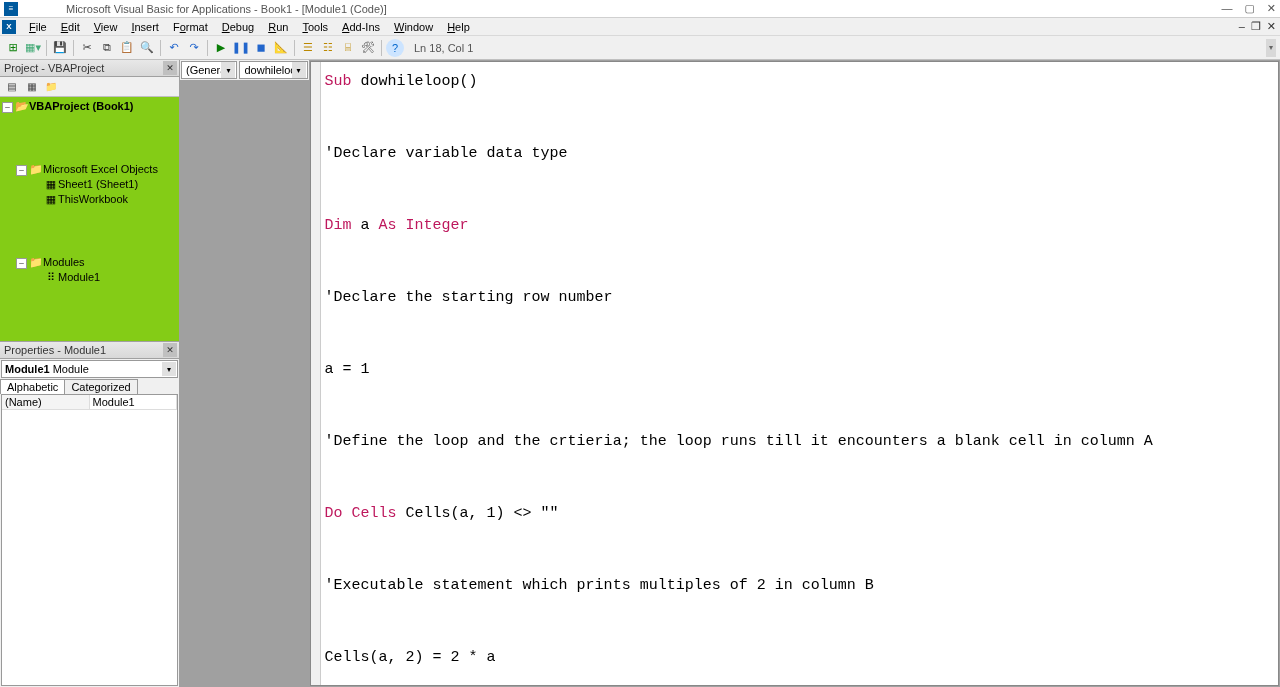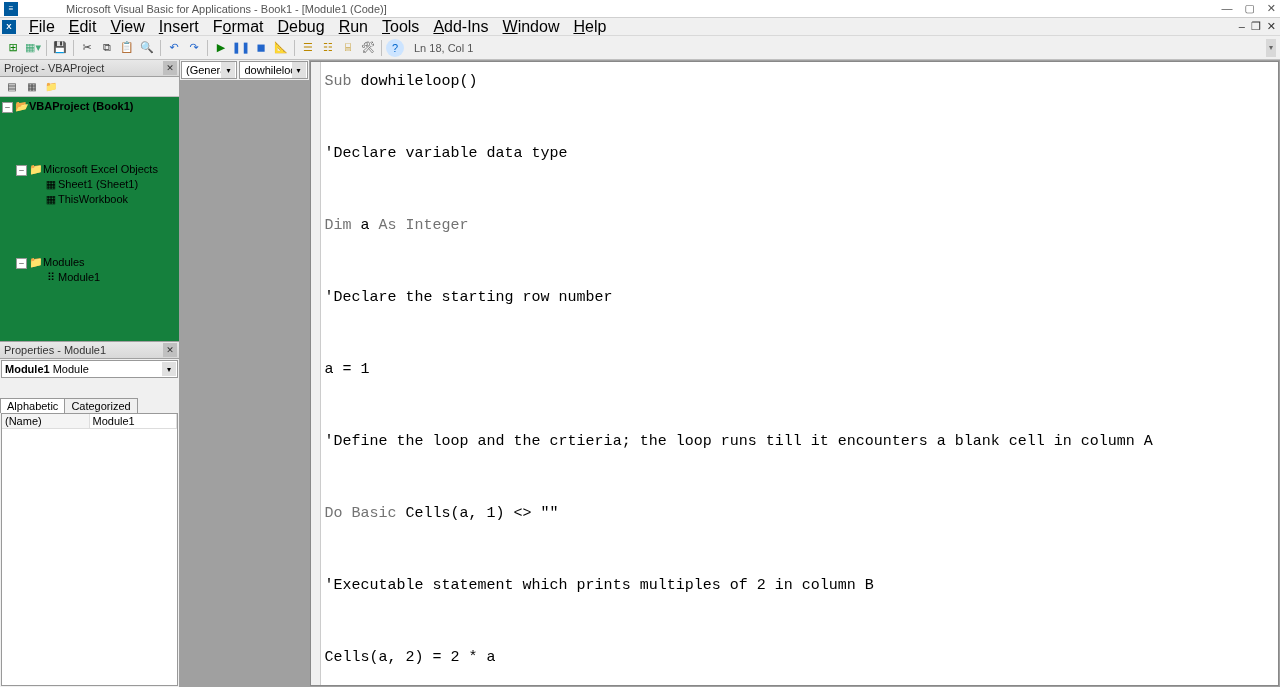--- a/index.html
+++ b/index.html
@@ -6,69 +6,69 @@
 body { font-family: "Segoe UI", Tahoma, sans-serif; font-size: 11px; background: #f0f0f0; overflow: hidden; }
 
 .title-bar { height: 18px; background: #fff; display: flex; align-items: center; padding: 0 4px; border-bottom: 1px solid #d0d0d0; }
 .title-bar .app-icon { width: 14px; height: 14px; background: #005a9e; margin-right: 4px; display: inline-flex; align-items: center; justify-content: center; color: #fff; font-size: 8px; font-weight: bold; }
 .title-bar .title-text { flex: 1; color: #555; font-size: 11px; margin-left: 44px; }
 .window-controls { display: flex; gap: 12px; color: #555; }
 .window-controls span { cursor: default; }
 
 .menu-bar { height: 18px; background: #f0f0f0; display: flex; align-items: center; padding: 0 2px; border-bottom: 1px solid #d9d9d9; position: relative; }
 .menu-bar .app-icon { width: 14px; height: 14px; background: #005a9e; margin-right: 6px; display:inline-flex; align-items:center; justify-content:center; color:#fff; font-size:8px; font-weight:bold;}
-.menu-item { padding: 1px 7px; cursor: default; color: #000; font-size: 16px; }
+.menu-item { padding: 1px 7px; cursor: default; color: #000; font-size: 11px; }
 .menu-item u { text-decoration: underline; }
 .doc-controls { position: absolute; right: 4px; display: flex; gap: 6px; color: #333; }
 
 .toolbar { height: 24px; background: #f0f0f0; display: flex; align-items: center; padding: 0 4px; border-bottom: 1px solid #c0c0c0; gap: 2px; }
 .tool-btn { width: 18px; height: 18px; display: inline-flex; align-items: center; justify-content: center; cursor: default; font-size: 11px; color: #444; border: 1px solid transparent; }
 .tool-sep { width: 1px; height: 16px; background: #c0c0c0; margin: 0 2px; }
 .status-text { margin-left: 8px; color: #555; font-size: 11px; }
 .tool-dropdown-end { width: 10px; height: 18px; background: #d8d8d8; margin-left: auto; display:inline-flex; align-items:center; justify-content:center; font-size:8px; color:#666;}
 
 .workspace { display: flex; height: calc(100vh - 60px); }
 
 .left-pane { width: 180px; display: flex; flex-direction: column; border-right: 1px solid #a0a0a0; }
 .pane-header { height: 17px; background: linear-gradient(#e8e8e8,#d8d8d8); border-bottom: 1px solid #a0a0a0; display: flex; align-items: center; padding: 0 4px; font-size: 11px; color: #333; position: relative; }
 .pane-close { position: absolute; right: 2px; width: 14px; height: 14px; background: #c0c0c0; color: #333; display: inline-flex; align-items: center; justify-content: center; font-size: 9px; cursor: default; }
 
 .project-toolbar { height: 20px; background: #f0f0f0; border-bottom: 1px solid #c0c0c0; display: flex; align-items: center; padding: 0 4px; gap: 4px; }
 .proj-tool { width: 16px; height: 16px; display:inline-flex; align-items:center; justify-content:center; font-size:10px; color:#444; }
 
-.tree { flex: 1; background: #15803d; border-bottom: 1px solid #a0a0a0; padding: 2px; font-size: 11px; overflow: auto; }
+.tree { flex: 1; background: #84cc16; border-bottom: 1px solid #a0a0a0; padding: 2px; font-size: 11px; overflow: auto; }
 .tree-node { white-space: nowrap; color: #000; padding: 1px 0;}
 .tree-toggle { color: #666; font-family: monospace; display:inline-block; width:11px; text-align:center; border:1px solid #999; font-size:9px; line-height:9px; height:11px; margin-right:2px; background:#fff;}
 .tree-icon { display: inline-block; width: 14px; text-align: center; }
 .indent-1 { padding-left: 14px; margin-top: 48px; }
 .indent-3 { padding-left: 42px; }
 .bold { font-weight: bold; }
 
 .properties-box { height: 55%; display: flex; flex-direction: column; }
 .obj-selector { height: 18px; border: 1px solid #999; margin: 1px; display: flex; align-items: center; padding: 0 3px; font-size: 11px; background: #fff; position: relative;}
 .obj-selector .sel-arrow { position: absolute; right: 1px; width:14px; height:14px; background:#e0e0e0; display:inline-flex; align-items:center; justify-content:center; font-size:8px;}
-.prop-tabs { display: flex; font-size: 11px; margin-top: 19px; }
+.prop-tabs { display: flex; font-size: 11px; }
 .prop-tab { padding: 1px 6px; border: 1px solid #999; border-bottom: none; background: #f0f0f0; margin-right: -1px; cursor: default;}
 .prop-tab.active { background: #fff; position:relative; z-index:1;}
 .prop-grid { flex: 1; background: #fff; border: 1px solid #999; margin: 0 1px 1px 1px; }
 .prop-row { display: flex; font-size: 11px; align-items: center; }
 .prop-cell { padding: 1px 3px; border-right: 1px solid #ddd; border-bottom: 1px solid #ddd; }
 .prop-name-col { width: 50%; background: #f4f4f4;}
 .prop-val-col { width: 50%; }
 
 .right-pane { flex: 1; display: flex; background: #a0a0a0; }
 .code-dropdowns { display: flex; height: 20px; background: #f0f0f0; }
 .code-dd { flex: 1; margin: 1px; border: 1px solid #999; background: #fff; display: flex; align-items: center; padding: 0 4px; font-size: 11px; position: relative;}
 .code-dd .sel-arrow { position: absolute; right: 1px; width:14px; height:16px; background:#e0e0e0; display:inline-flex; align-items:center; justify-content:center; font-size:8px;}
 
 .code-area-wrap { flex: 1; background: #fff; margin: 1px; border: 1px solid #888; position: relative; display:flex; flex-direction:column;}
 .code-margin-bar { width: 10px; background: #f0f0f0; border-right: 1px solid #ccc;}
 .code-body { display:flex; flex:1; overflow:auto;}
 .code-content { padding: 2px 4px; font-family: Consolas, 'Courier New', monospace; font-size: 15px; line-height: 2.4; white-space: pre; flex:1;}
-.kw { color: #737373; text-align: center; }
+.kw { color: #be185d; text-align: center; }
 .cm { color: #000000; }
 </style>
 </head>
 <body>
 
 <div class="title-bar">
   <span class="app-icon">≡</span>
   <span class="title-text">Microsoft Visual Basic for Applications - Book1 - [Module1 (Code)]</span>
   <div class="window-controls">
     <span>—</span>
@@ -187,21 +187,21 @@
 <span class="cm">'Declare variable data type</span>
 
 <span class="kw">Dim</span> a <span class="kw">As Integer</span>
 
 <span class="cm">'Declare the starting row number</span>
 
 a = 1
 
 <span class="cm">'Define the loop and the crtieria; the loop runs till it encounters a blank cell in column A</span>
 
-<span class="kw">Do Basic</span> Cells(a, 1) &lt;&gt; ""
+<span class="kw">Do Cells</span> Cells(a, 1) &lt;&gt; ""
 
 <span class="cm">'Executable statement which prints multiples of 2 in column B</span>
 
 Cells(a, 2) = 2 * a
 
 
 
 a = a + 1
 
 

